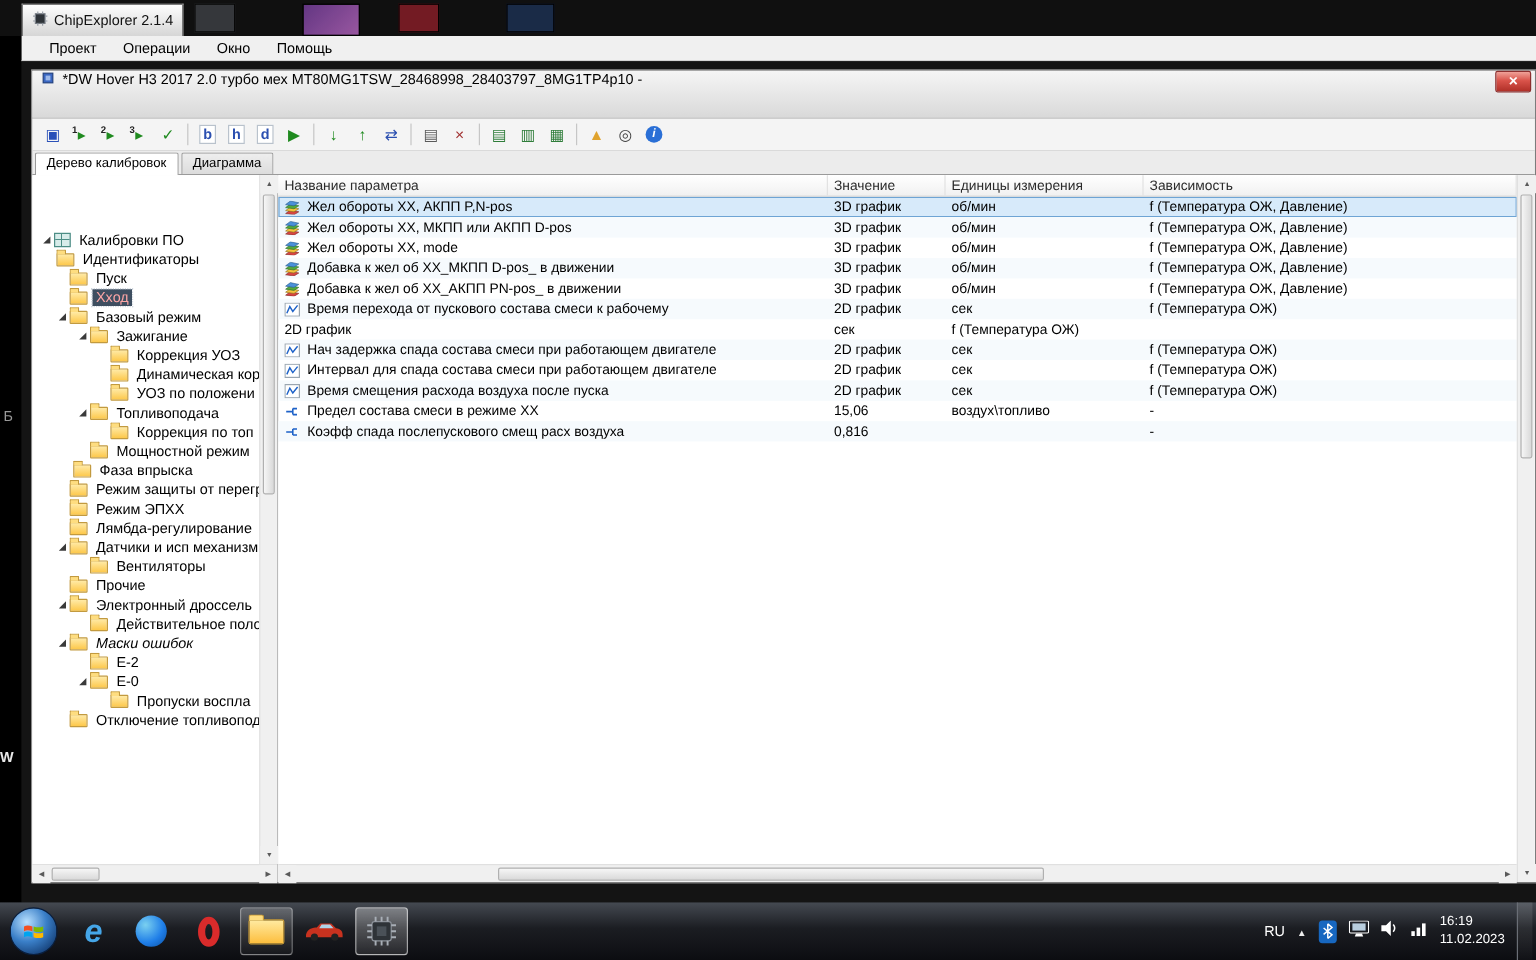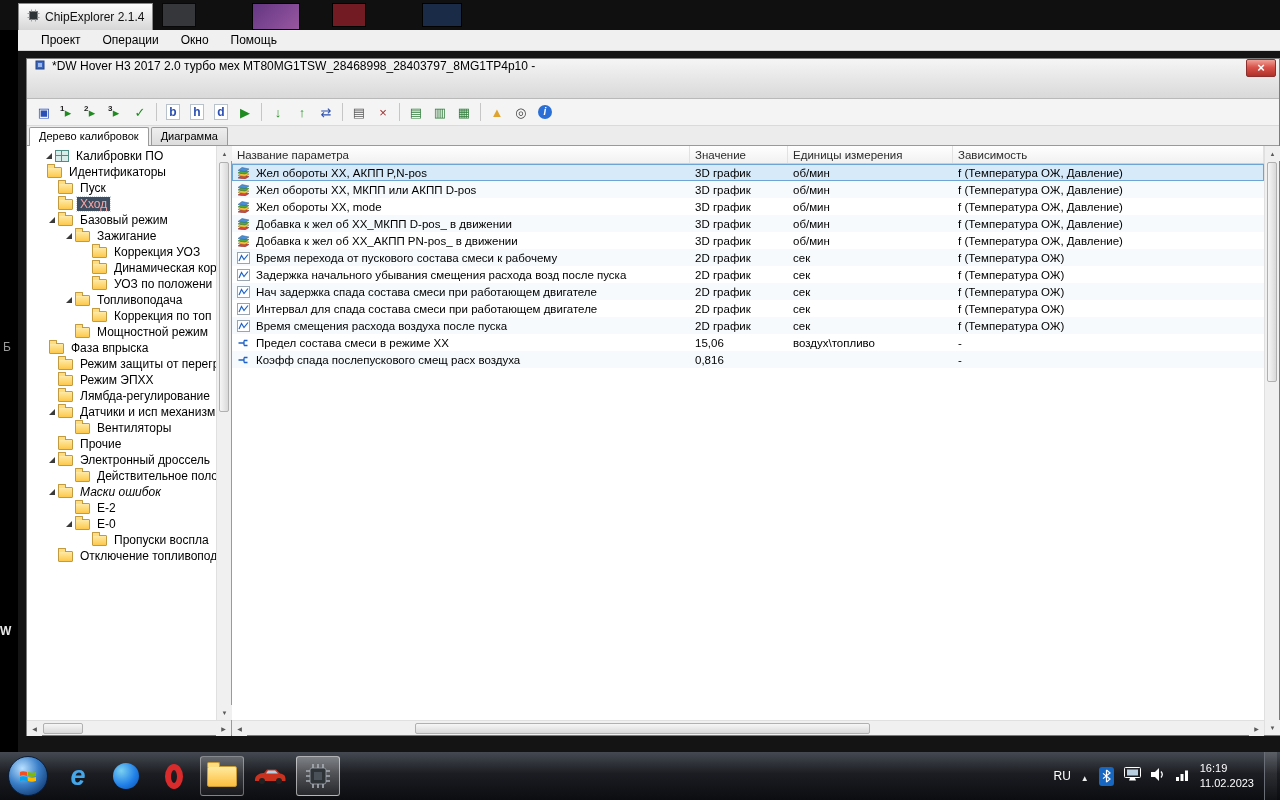--- a/index.html
+++ b/index.html
@@ -269,21 +269,21 @@
       <div class="tabstrip" data-name="tab-strip">
         <span class="tab active" data-name="tab-calibration-tree">Дерево калибровок</span>
         <span class="tab" data-name="tab-diagram">Диаграмма</span>
       </div>
 
       <div class="content" data-name="content-area">
 
         <div class="tree-panel" data-name="tree-panel">
           <div class="tree-main">
             <div class="tree-scroll" data-name="calibration-tree">
-                <div class="trow" data-name="tree-item" style="padding-left: 16px;">
+                <div class="trow" data-name="tree-item" style="padding-left: 6px; margin-top: 44px;">
                   <span class="arr exp" data-name="expanded-arrow-icon"></span>
                   <span class="ricon" data-name="calibrations-root-icon"></span>
                   <span class="tlabel" data-name="tree-item-label">Калибровки ПО</span>
                 </div>
                 <div class="trow" data-name="tree-item" style="padding-left: 8px;">
                   <span class="arr" data-name="tree-indent"></span>
                   <span class="ficon" data-name="folder-icon"></span>
                   <span class="tlabel" data-name="tree-item-label">Идентификаторы</span>
                 </div>
                 <div class="trow" data-name="tree-item" style="padding-left: 19px;">
@@ -329,21 +329,21 @@
                 <div class="trow" data-name="tree-item" style="padding-left: 53px;">
                   <span class="arr" data-name="tree-indent"></span>
                   <span class="ficon" data-name="folder-icon"></span>
                   <span class="tlabel" data-name="tree-item-label">Коррекция по топ</span>
                 </div>
                 <div class="trow" data-name="tree-item" style="padding-left: 36px;">
                   <span class="arr" data-name="tree-indent"></span>
                   <span class="ficon" data-name="folder-icon"></span>
                   <span class="tlabel" data-name="tree-item-label">Мощностной режим</span>
                 </div>
-                <div class="trow" data-name="tree-item" style="padding-left: 10px;">
+                <div class="trow" data-name="tree-item" style="padding-left: 22px;">
                   <span class="arr" data-name="tree-indent"></span>
                   <span class="ficon" data-name="folder-icon"></span>
                   <span class="tlabel" data-name="tree-item-label">Фаза впрыска</span>
                 </div>
                 <div class="trow" data-name="tree-item" style="padding-left: 19px;">
                   <span class="arr" data-name="tree-indent"></span>
                   <span class="ficon" data-name="folder-icon"></span>
                   <span class="tlabel" data-name="tree-item-label">Режим защиты от перегр</span>
                 </div>
                 <div class="trow" data-name="tree-item" style="padding-left: 19px;">
@@ -520,29 +520,20 @@
                           <polyline points="2,9 4.5,3.5 7,7.5 11,2.5" fill="none" stroke="#1e62c8" stroke-width="1.2"></polyline>
                         </svg>
                       </span>
                       <span data-name="parameter-name">Время перехода от пускового состава смеси к рабочему</span>
                     </div>
                     <div class="cell" data-name="parameter-value">2D график</div>
                     <div class="cell" data-name="parameter-units">сек</div>
                     <div class="cell" data-name="parameter-dependency">f (Температура ОЖ)</div>
                   </div>
                   <div class="row" data-name="table-row">
-                    <div class="cell c-name" data-name="parameter-name-cell">
-                      <span class="pic" data-name="2d-graph-icon">
-                        <svg width="13" height="12" viewBox="0 0 13 12">
-                          <rect x="0.5" y="0.5" width="12" height="11" fill="#fff" stroke="#99a5b0"></rect>
-                          <polyline points="2,9 4.5,3.5 7,7.5 11,2.5" fill="none" stroke="#1e62c8" stroke-width="1.2"></polyline>
-                        </svg>
-                      </span>
-                      <span data-name="parameter-name">Задержка начального убывания смещения расхода возд после пуска</span>
-                    </div>
                     <div class="cell" data-name="parameter-value">2D график</div>
                     <div class="cell" data-name="parameter-units">сек</div>
                     <div class="cell" data-name="parameter-dependency">f (Температура ОЖ)</div>
                   </div>
                   <div class="row alt" data-name="table-row">
                     <div class="cell c-name" data-name="parameter-name-cell">
                       <span class="pic" data-name="2d-graph-icon">
                         <svg width="13" height="12" viewBox="0 0 13 12">
                           <rect x="0.5" y="0.5" width="12" height="11" fill="#fff" stroke="#99a5b0"></rect>
                           <polyline points="2,9 4.5,3.5 7,7.5 11,2.5" fill="none" stroke="#1e62c8" stroke-width="1.2"></polyline>

